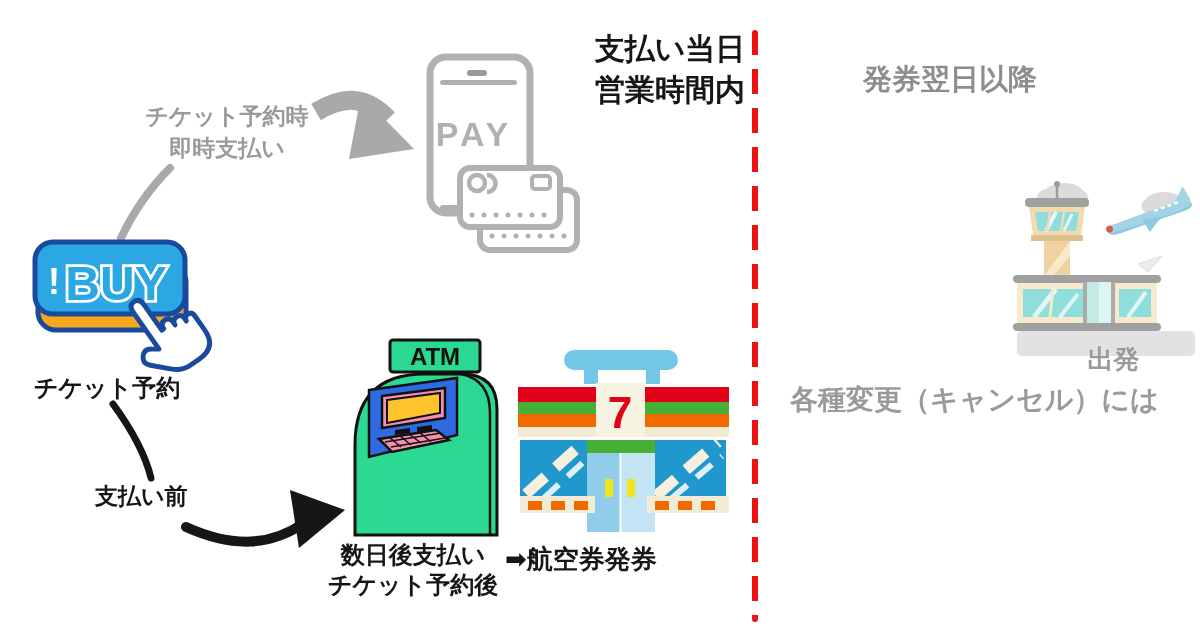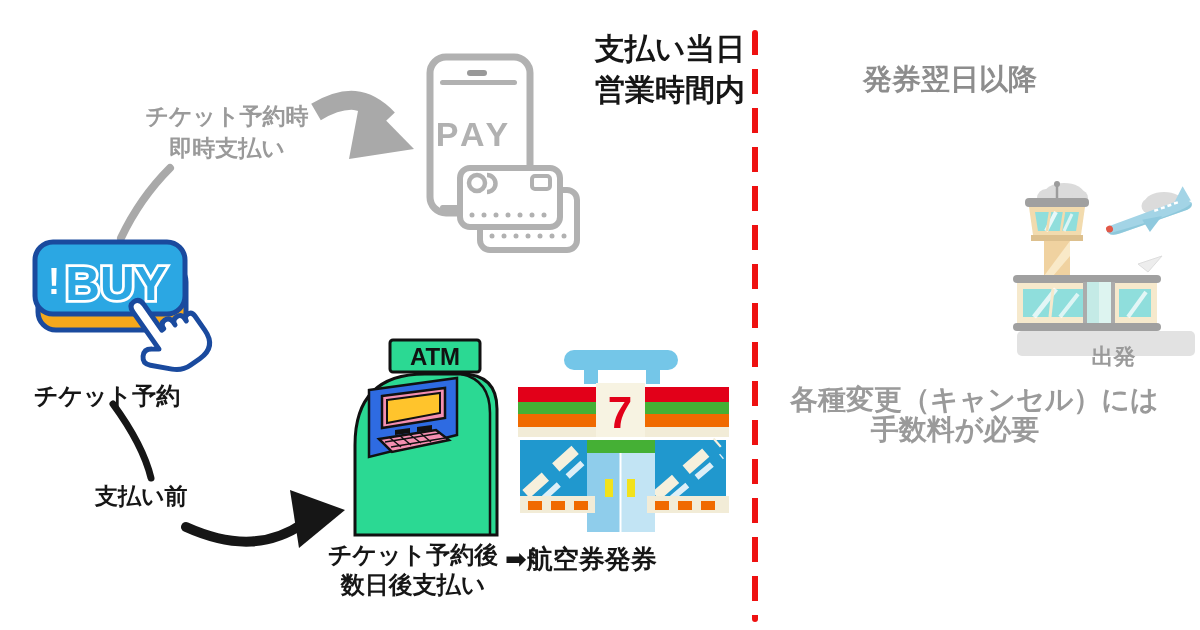--- a/index.html
+++ b/index.html
@@ -40,21 +40,21 @@
   <svg class="abs" style="left:28px;top:220px;" width="210" height="160" viewBox="0 0 210 160">
     <g>
       <rect x="10" y="44" width="148" height="66" rx="18" style="fill:var(--buy_yellow);stroke:var(--buy_navy)" stroke-width="5"></rect>
       <rect x="7" y="22" width="150" height="72" rx="18" style="fill:var(--buy_blue);stroke:var(--buy_navy)" stroke-width="5"></rect>
       <text x="20" y="74" font-size="36" font-weight="800" fill="#ffffff">!</text>
       <text x="88" y="80" text-anchor="middle" font-size="48" font-weight="800" style="fill:var(--buy_blue)" stroke="#ffffff" stroke-width="5.5" paint-order="stroke">BUY</text>
     </g>
     <path transform="translate(74,102) rotate(-35) scale(0.82)" d="M38,12 Q38,2 46,2 Q54,2 54,12 L54,50 L57,50 Q57,42 64,42 Q71,42 71,50 L71,54 Q71,47 78,47 Q85,47 85,54 L85,58 Q85,52 91,52 Q97,52 97,59 L97,80 Q97,105 72,105 L58,105 Q46,105 37,96 L18,77 Q11,70 17,63 Q23,56 31,62 L38,67 Z" fill="#ffffff" style="stroke:var(--buy_navy)" stroke-width="6" stroke-linejoin="round"></path>
   </svg>
 
-  <div class="abs lbl black" style="left:22px;top:380px;width:170px;font-size:24px;">チケット予約</div>
+  <div class="abs lbl black" style="left:22px;top:372px;width:170px;font-size:24px;">チケット予約</div>
 
   <div class="abs lbl black" style="left:95px;top:481px;font-size:23px;">支払い前</div>
 
   <svg class="abs" style="left:424px;top:50px;" width="180" height="230" viewBox="0 0 180 230">
     <g style="stroke:var(--icon_gray)" fill="#ffffff">
       <rect x="6" y="7" width="100" height="156" rx="16" stroke-width="7"></rect>
     </g>
     <rect x="43" y="20" width="20" height="6" rx="3" fill="#999999"></rect>
     <rect x="16" y="30" width="77" height="5" rx="2.5" style="fill:var(--icon_gray)"></rect>
     <text x="50" y="96" text-anchor="middle" font-size="34" font-weight="600" letter-spacing="4" style="fill:var(--icon_gray)">PAY</text>
@@ -152,22 +152,22 @@
     </g>
     <g>
       <rect x="129" y="150" width="82" height="17" style="fill:var(--cream)"></rect>
       <rect x="137" y="155" width="14" height="9" style="fill:var(--seven_orange)"></rect>
       <rect x="160" y="155" width="14" height="9" style="fill:var(--seven_orange)"></rect>
       <rect x="183" y="155" width="14" height="9" style="fill:var(--seven_orange)"></rect>
     </g>
   </svg>
 
   <div class="abs lbl black" style="left:313px;top:540px;width:200px;font-size:24px;line-height:30px;">
+    <div>数日後支払い</div>
     <div>チケット予約後</div>
-    <div>数日後支払い</div>
   </div>
   <div class="abs lbl black" style="left:505px;top:542px;font-size:26px;">➡航空券発券</div>
 
   <div id="divider"></div>
 
   <div class="abs lbl darkgray" style="left:845px;top:60px;width:210px;font-size:29px;text-align:center;">発券翌日以降</div>
 
   <svg class="abs" style="left:1012px;top:178px;" width="185" height="160" viewBox="0 0 185 160">
     <g fill="#dbdbdb">
       <ellipse cx="52" cy="16" rx="20" ry="11"></ellipse>
@@ -213,20 +213,19 @@
       <line x1="116" y1="139" x2="134" y2="114" stroke="#ffffff" stroke-width="4" opacity="0.75"></line>
       <rect x="75" y="104" width="12" height="41" fill="#c4eae6"></rect>
       <rect x="87" y="104" width="12" height="41" fill="#ddf4f0"></rect>
       <rect x="71" y="104" width="4" height="41" fill="#ababab"></rect>
       <rect x="99" y="104" width="4" height="41" fill="#ababab"></rect>
       <rect x="1" y="145" width="148" height="8" rx="4" style="fill:var(--airport_gray)"></rect>
       <rect x="5" y="153" width="178" height="25" rx="5" fill="#e2e2e2"></rect>
     </g>
   </svg>
 
-  <div class="abs lbl gray" style="left:1056px;top:342px;width:115px;font-size:22px;">出発</div>
+  <div class="abs lbl gray" style="left:1056px;top:342px;width:115px;font-size:26px;">出発</div>
 
   <div class="abs lbl gray" style="left:790px;top:385px;width:330px;font-size:28px;line-height:30px;font-weight:700;">
     <div>各種変更（キャンセル）には</div>
-    <div>手数料が必要</div>
   </div>
 
 </div>
 
 </body></html>

